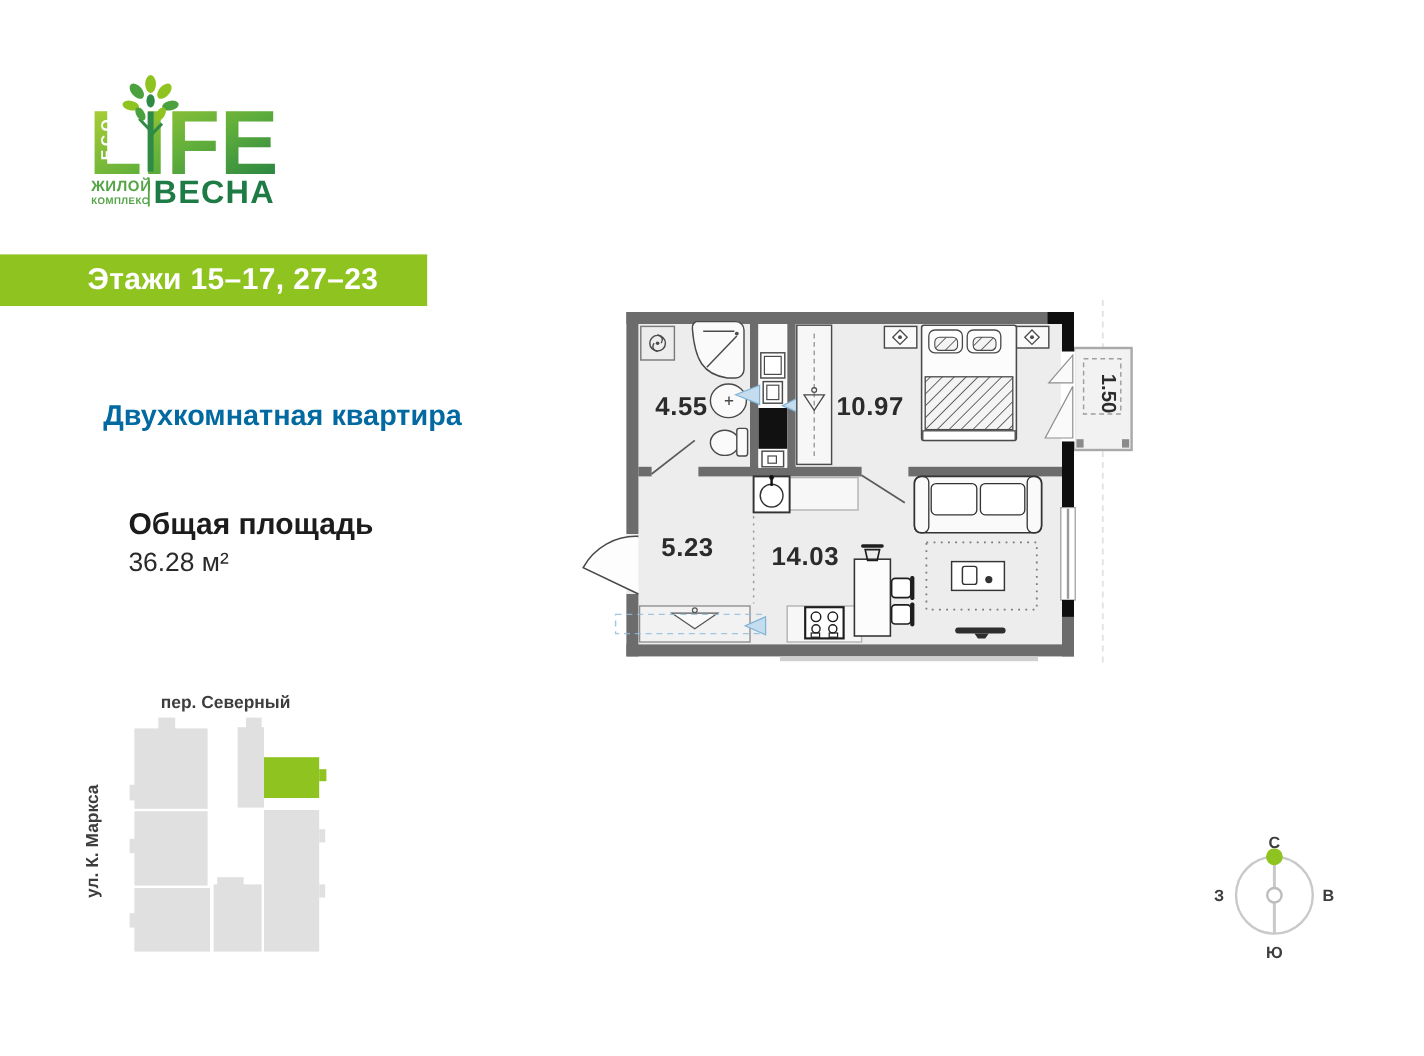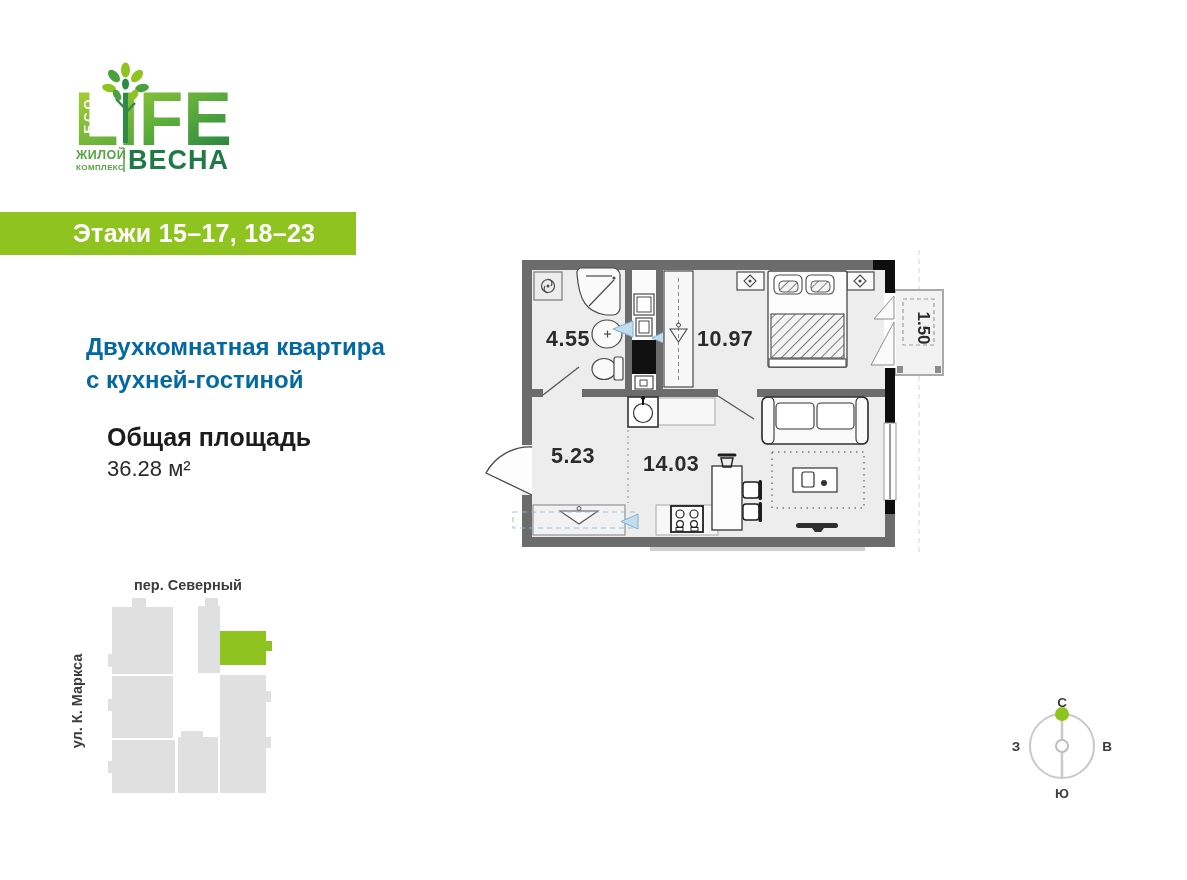--- a/index.html
+++ b/index.html
@@ -46,26 +46,25 @@
       <ellipse cx="52.5" cy="29" rx="3.5" ry="5.5" fill="#2F8A46"></ellipse>
     </g>
     <text transform="rotate(-90 15 60)" x="15" y="65" text-anchor="middle" font-size="13" font-weight="bold" fill="#ffffff" letter-spacing="3">ECO</text>
     <text x="3" y="104" font-size="12.5" font-weight="bold" fill="#54A546" letter-spacing="0.5">ЖИЛОЙ</text>
     <text x="3" y="115" font-size="8" font-weight="bold" fill="#54A546" letter-spacing="0.4">КОМПЛЕКС</text>
     <line x1="51" y1="93" x2="51" y2="117" stroke="#54A546" stroke-width="1.5"></line>
     <text x="55" y="114" font-size="27" font-weight="bold" fill="#1F7B45" letter-spacing="1">ВЕСНА</text>
   </svg>
 
   <div class="abs banner">
-    <span>Этажи 15–17, 18–23</span>
+    <span>Этажи 15–17, 27–23</span>
   </div>
 
   <div class="abs headline">
     <div>Двухкомнатная квартира</div>
-    <div>с кухней-гостиной</div>
   </div>
   <div class="abs areablock">
     <div class="lbl">Общая площадь</div>
     <div class="val">36.28 м²</div>
   </div>
 
   <svg class="abs" style="left:475px;top:248px;" width="485" height="306" viewBox="475 248 485 306">
     <defs>
       <pattern id="hatch" width="7" height="7" patternUnits="userSpaceOnUse" patternTransform="rotate(45)">
         <rect width="7" height="7" fill="#F4F4F4"></rect>

